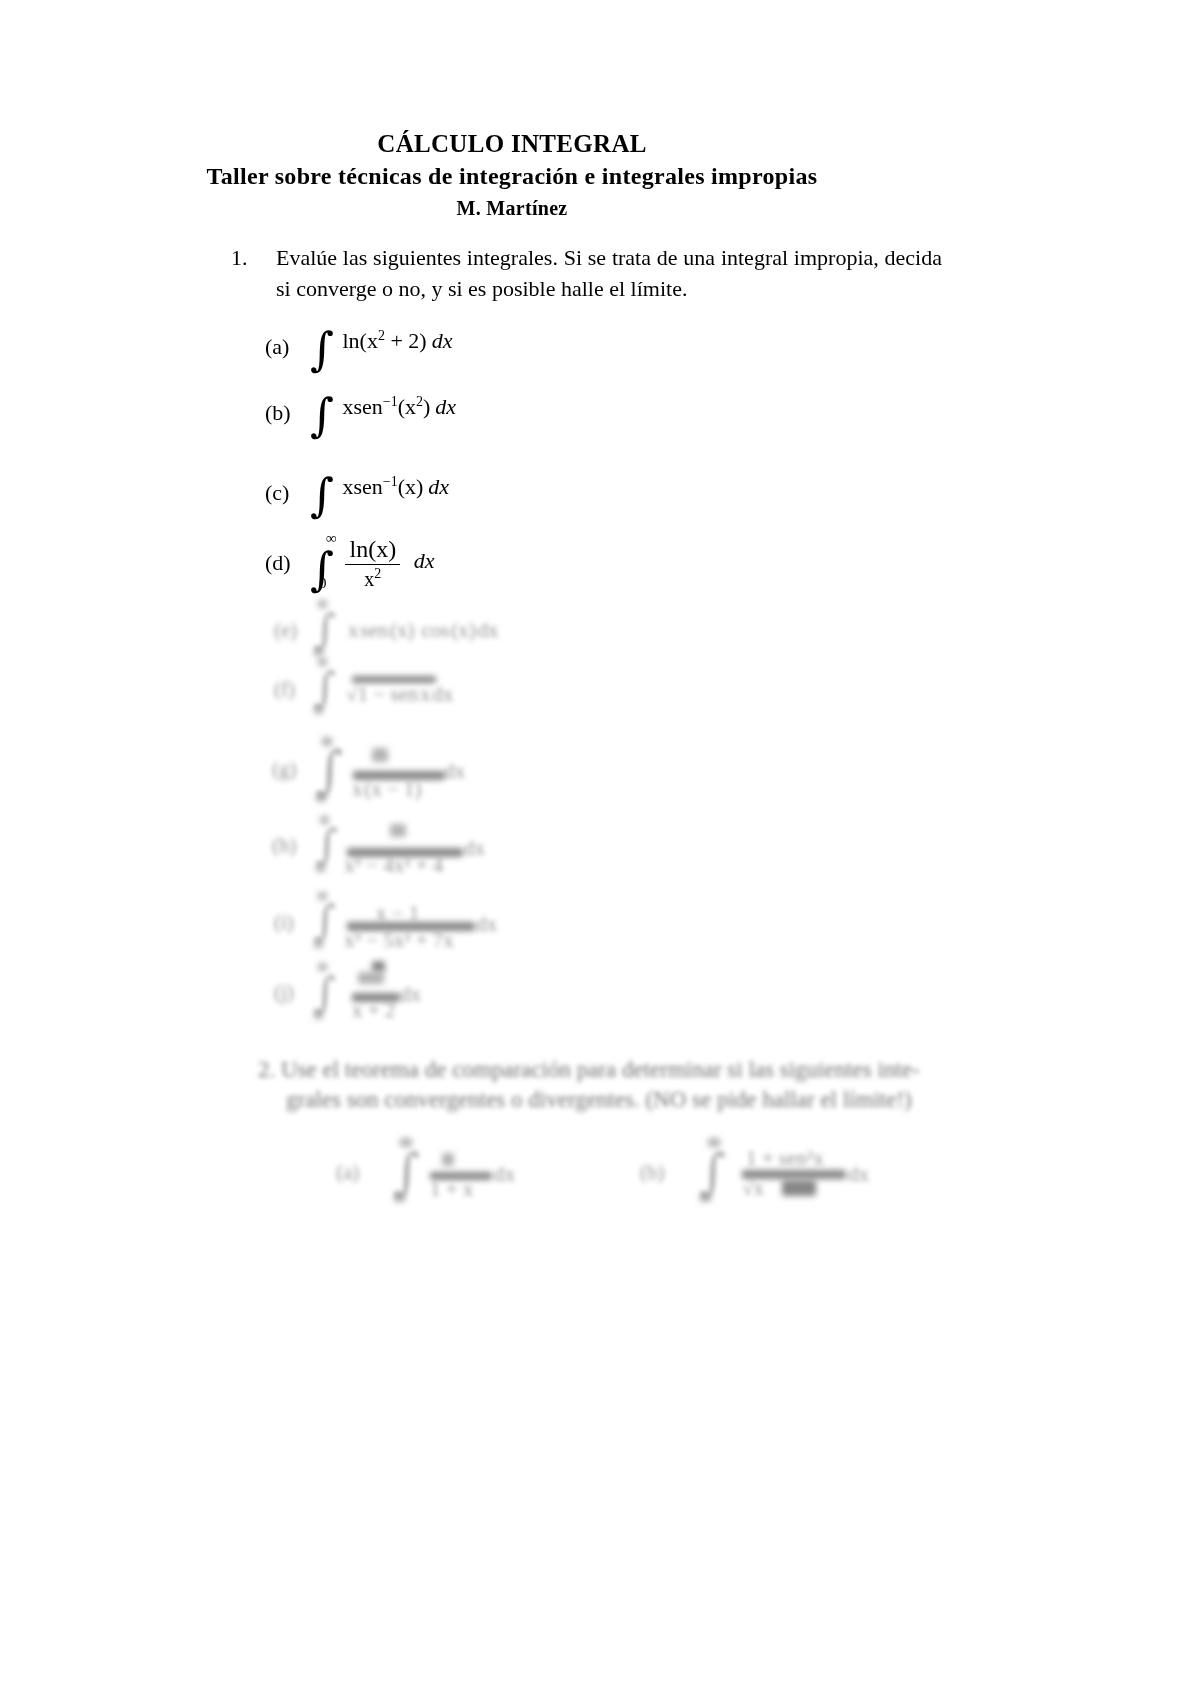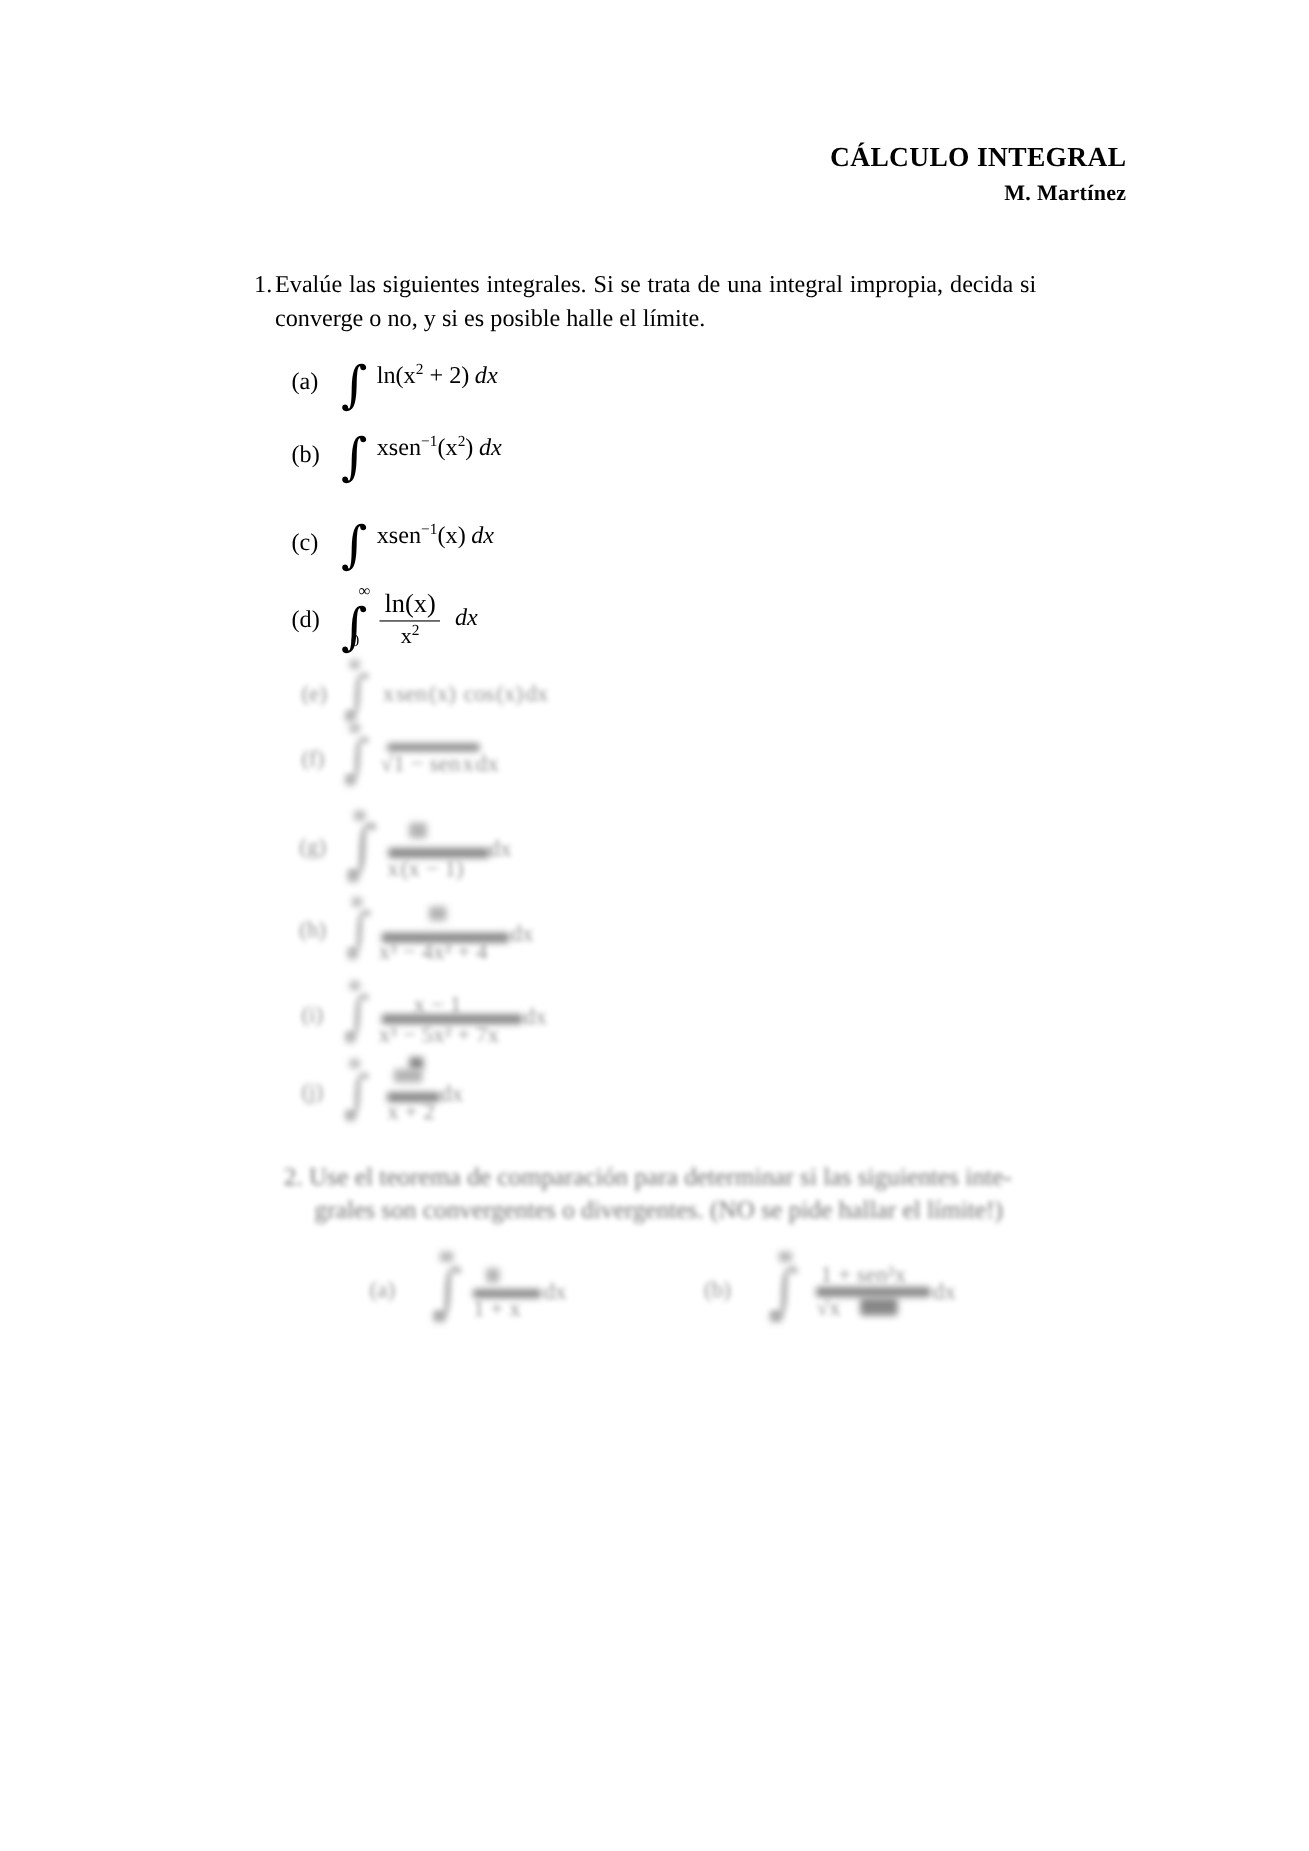--- a/index.html
+++ b/index.html
@@ -19,21 +19,21 @@
     position: absolute;
     left: 0; top: 0;
     width: 1190px;
     height: 1683px;
   }
   .title-block {
     position: absolute;
     left: 0;
     top: 128px;
     width: 1024px;
-    text-align: right;
+    text-align: center;
   }
   .title-line {
     font-weight: bold;
     letter-spacing: 0.3px;
   }
   .title-1 { font-size: 25px; line-height: 32px; }
   .title-2 { font-size: 24px; line-height: 32px; }
   .title-3 { font-size: 20px; line-height: 32px; }
 
   
@@ -44,21 +44,21 @@
     width: 710px;
     font-size: 22px;
     line-height: 31px;
   }
   .prob1 .num {
     position: absolute;
     left: -1px;
     top: 0;
   }
   .prob1 .body {
-    margin-left: 18px;
+    margin-left: 44px;
     text-align: justify;
     text-justify: inter-word;
   }
 
   
   .item {
     position: absolute;
     font-size: 22px;
   }
   .item .lbl {
@@ -173,20 +173,21 @@
     border-radius: 0;
   }
 </style>
 </head>
 <body>
 
 <div class="page">
 
   <div class="title-block">
     <div class="title-line title-1">CÁLCULO INTEGRAL</div>
+    <div class="title-line title-2">Taller sobre técnicas de integración e integrales impropias</div>
     <div class="title-line title-3">M. Martínez</div>
   </div>
 
   <div class="prob1">
     <span class="num">1.</span>
     <div class="body">Evalúe las siguientes integrales. Si se trata de una integral impropia, decida si converge o no, y si es posible halle el límite.</div>
   </div>
 
   <div class="item" style="left:265px; top:320px;">
     <span class="lbl">(a)</span>

